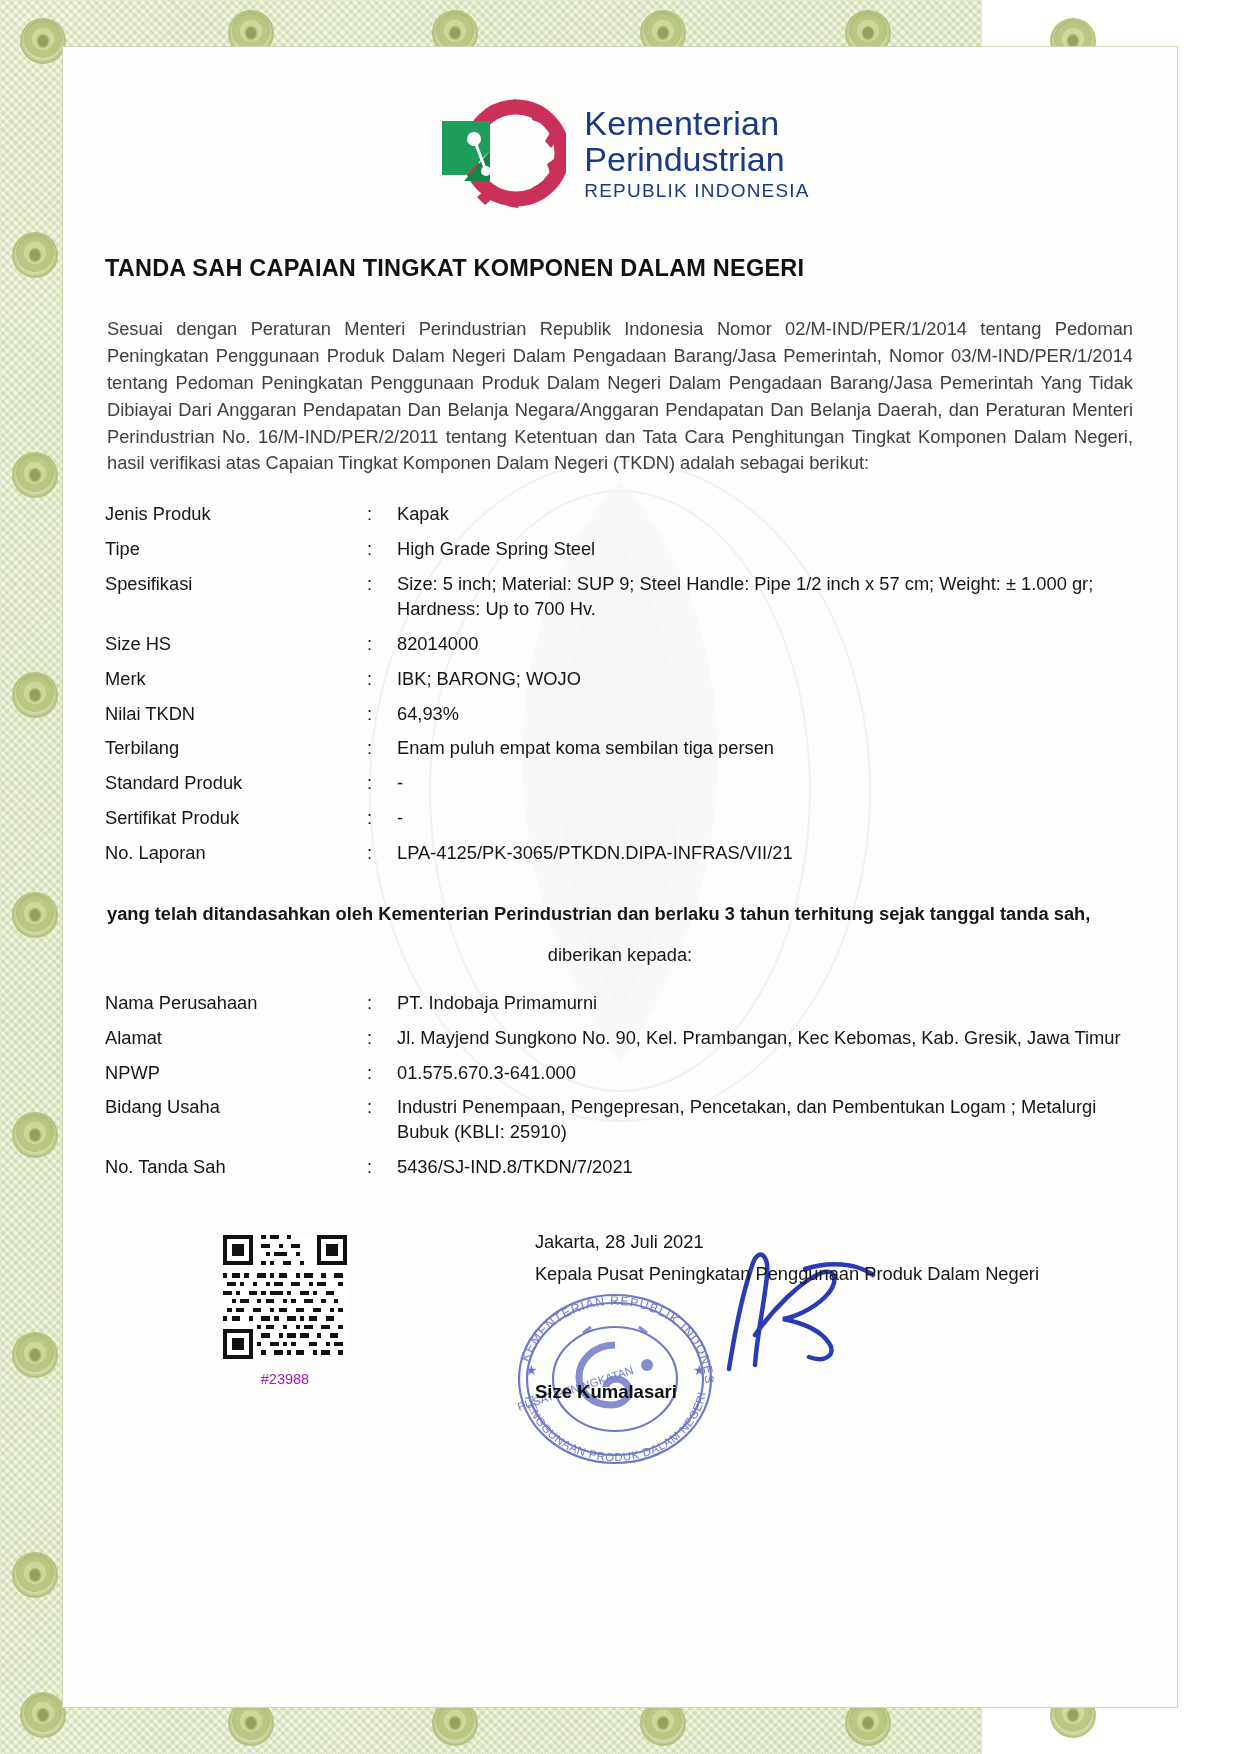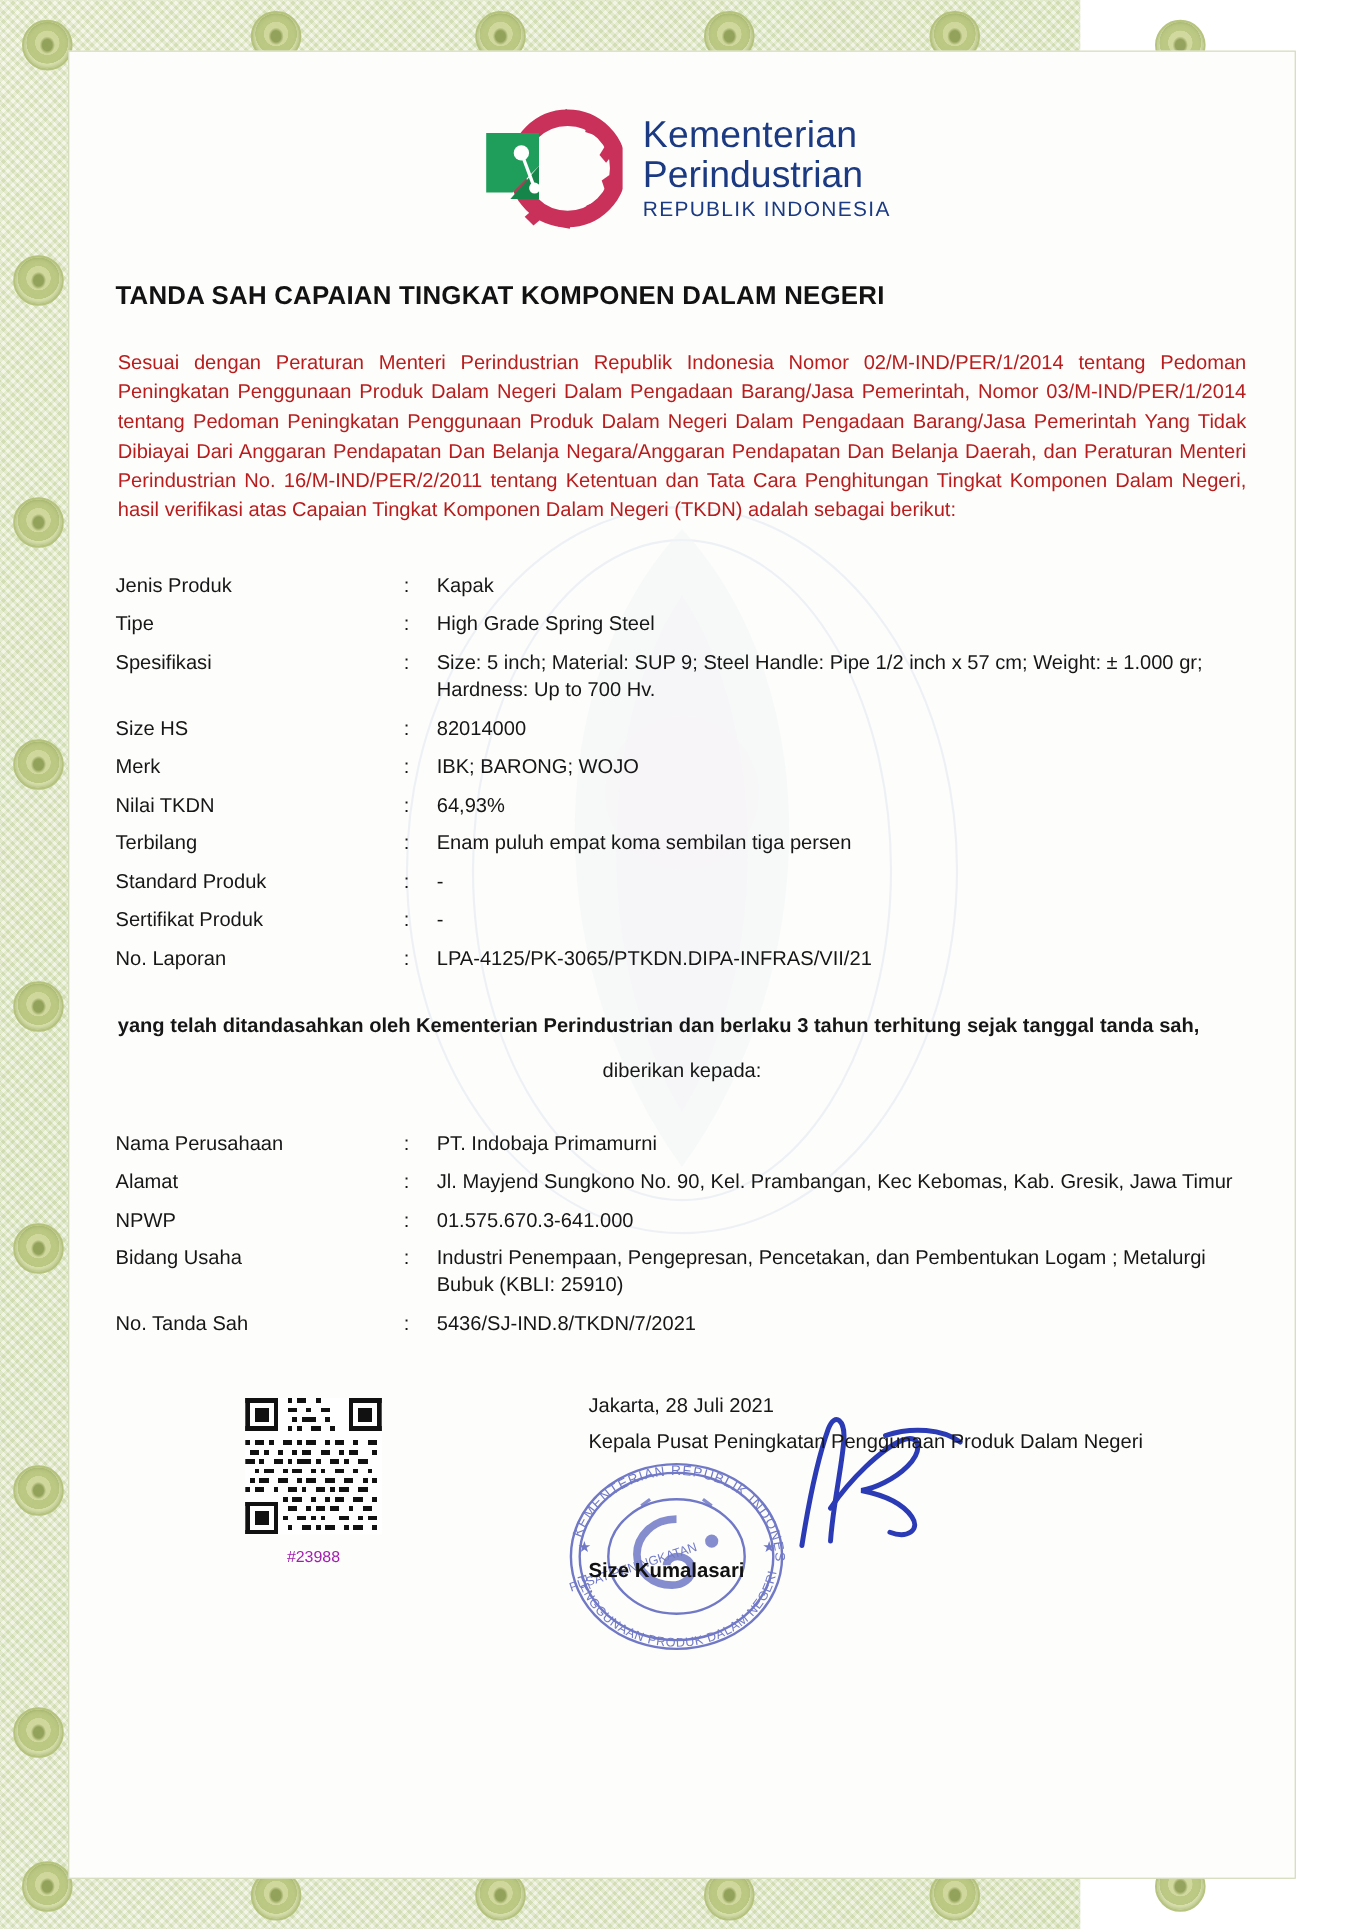--- a/index.html
+++ b/index.html
@@ -116,29 +116,29 @@
     font-weight: bold;
     color: #121212;
     letter-spacing: 0.2px;
     margin: 44px 0 0 0;
   }
 
   p.preamble {
     margin: 34px 2px 0 2px;
     font-size: 18.3px;
     line-height: 1.47;
-    color: #b91c1c;
+    color: #404040;
     text-align: justify;
   }
 
   
   table.fields {
     width: 100%;
     border-collapse: collapse;
-    margin-top: 38px;
+    margin-top: 20px;
     font-size: 18.3px;
     color: #161616;
   }
   table.fields td {
     vertical-align: top;
     padding: 5px 0;
     line-height: 1.36;
   }
   td.k { width: 262px; padding-left: 32px; }
   td.c { width: 30px; }

